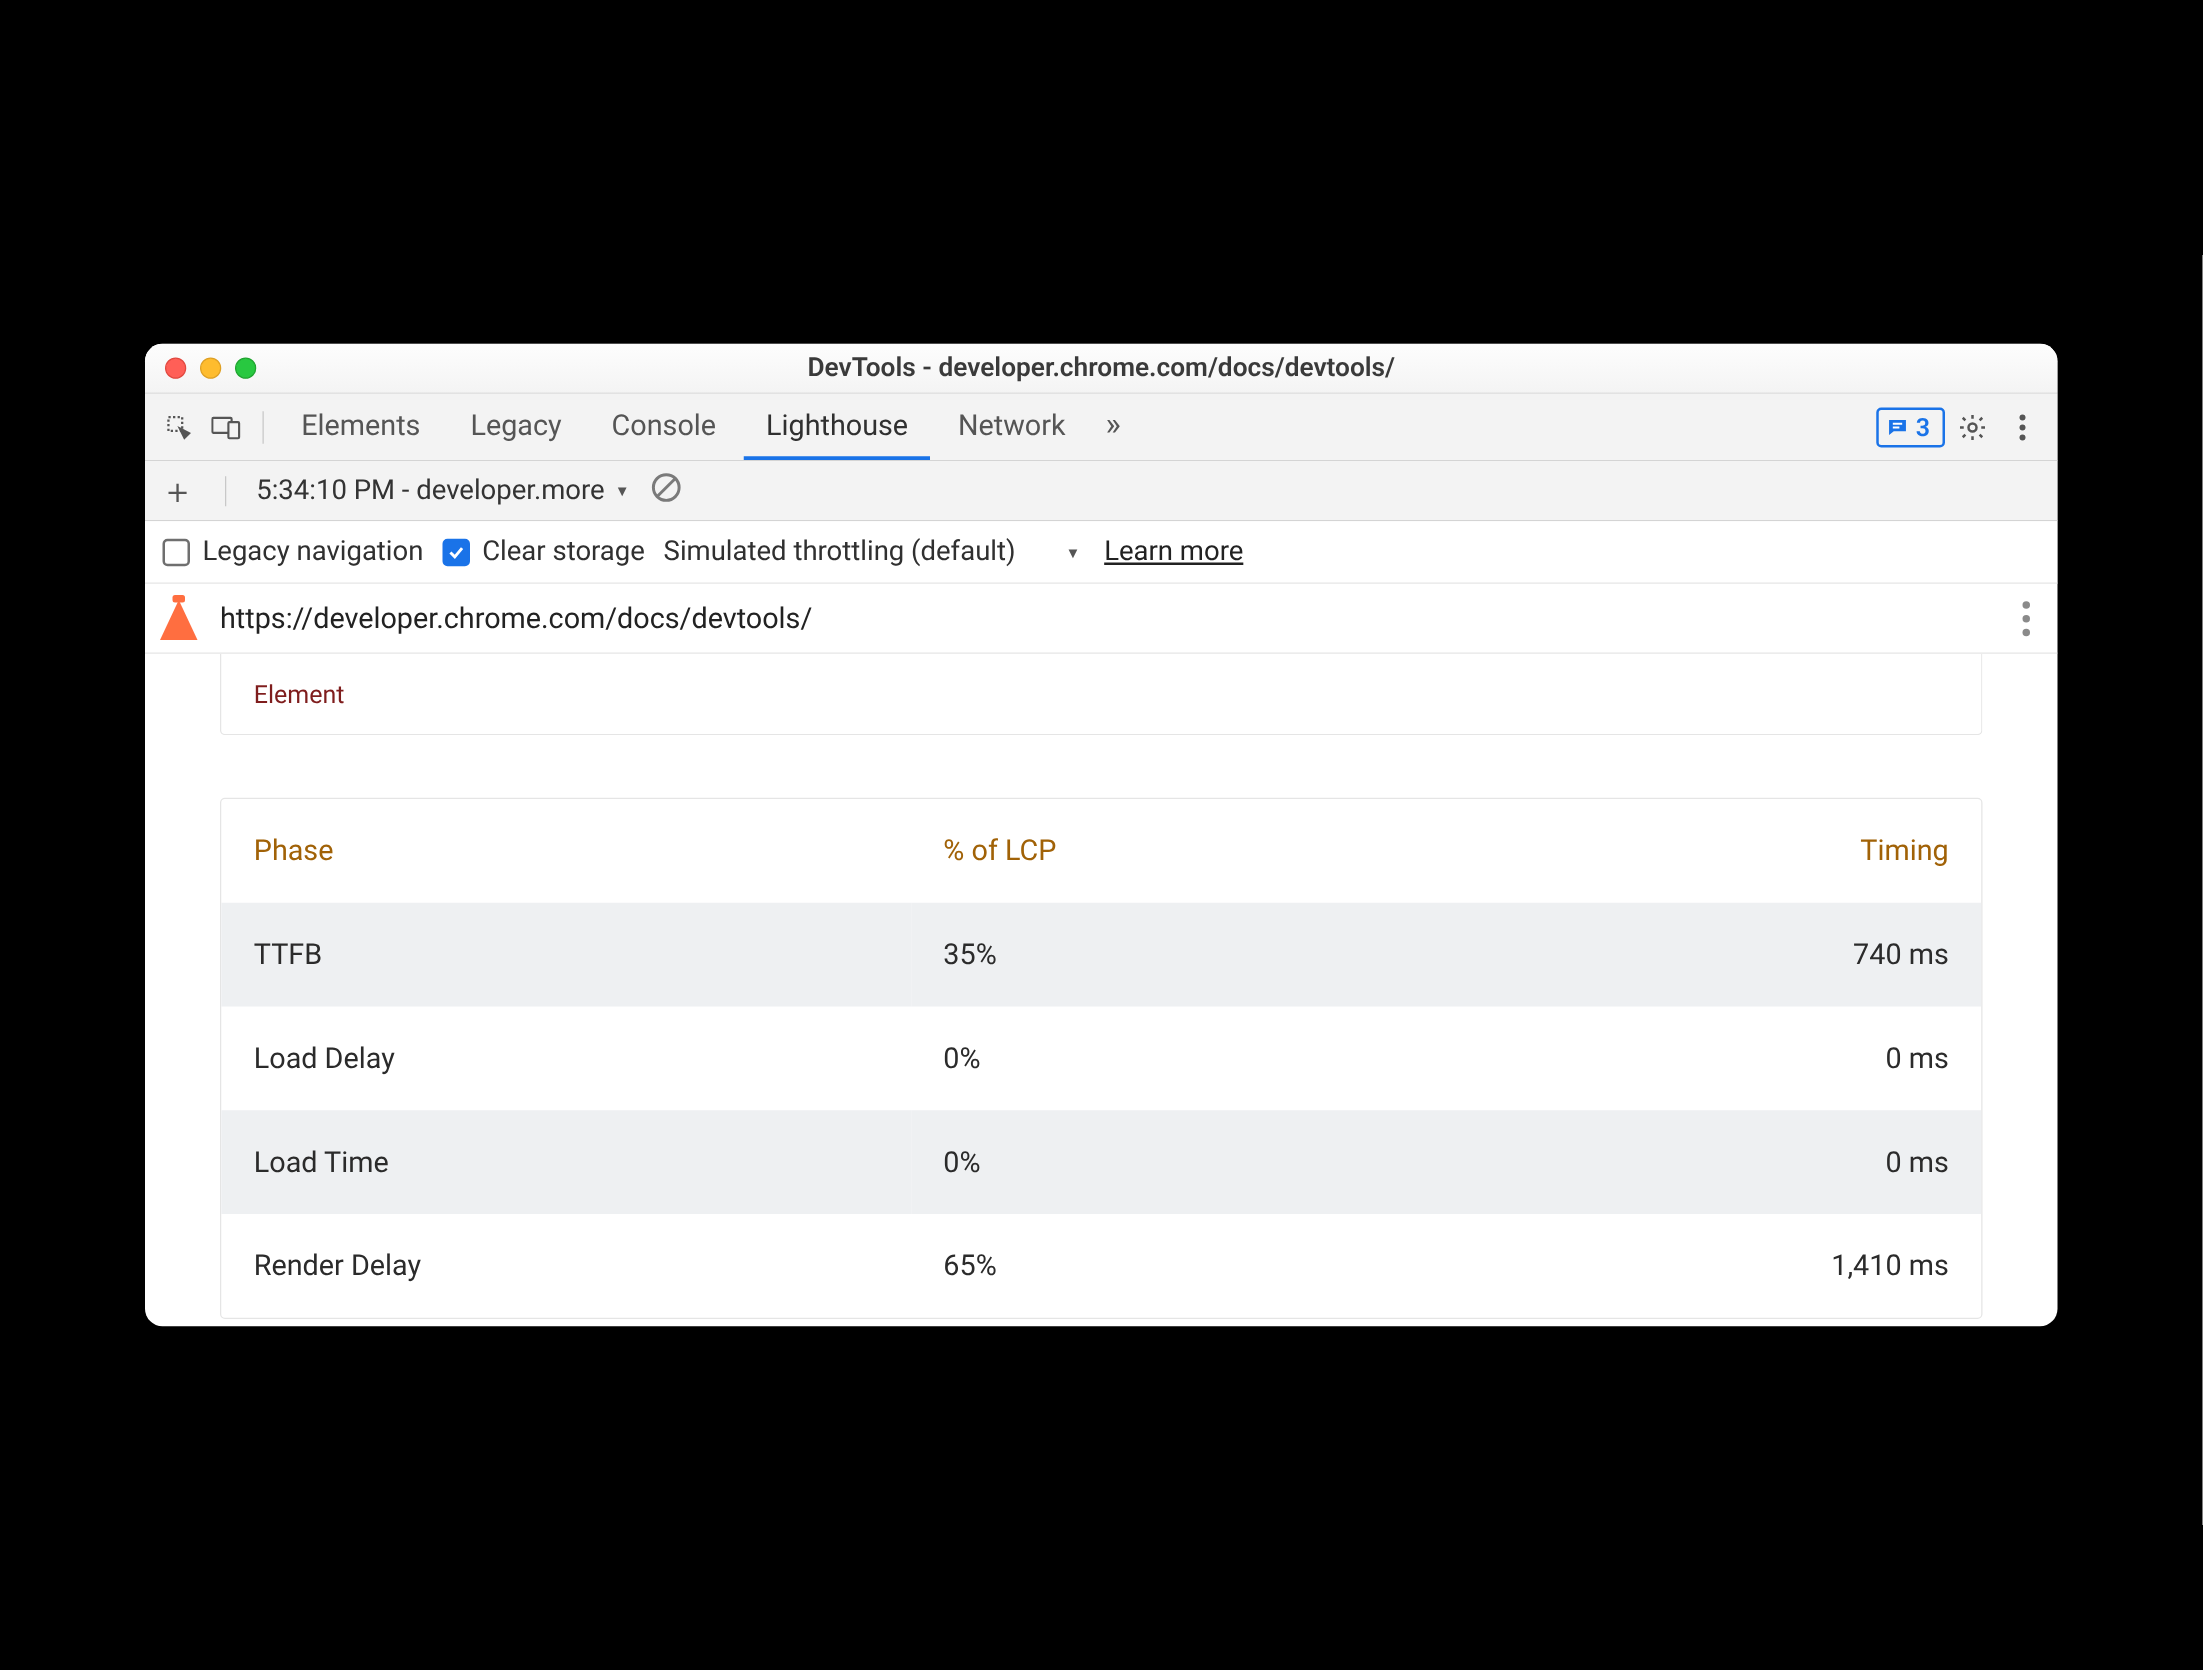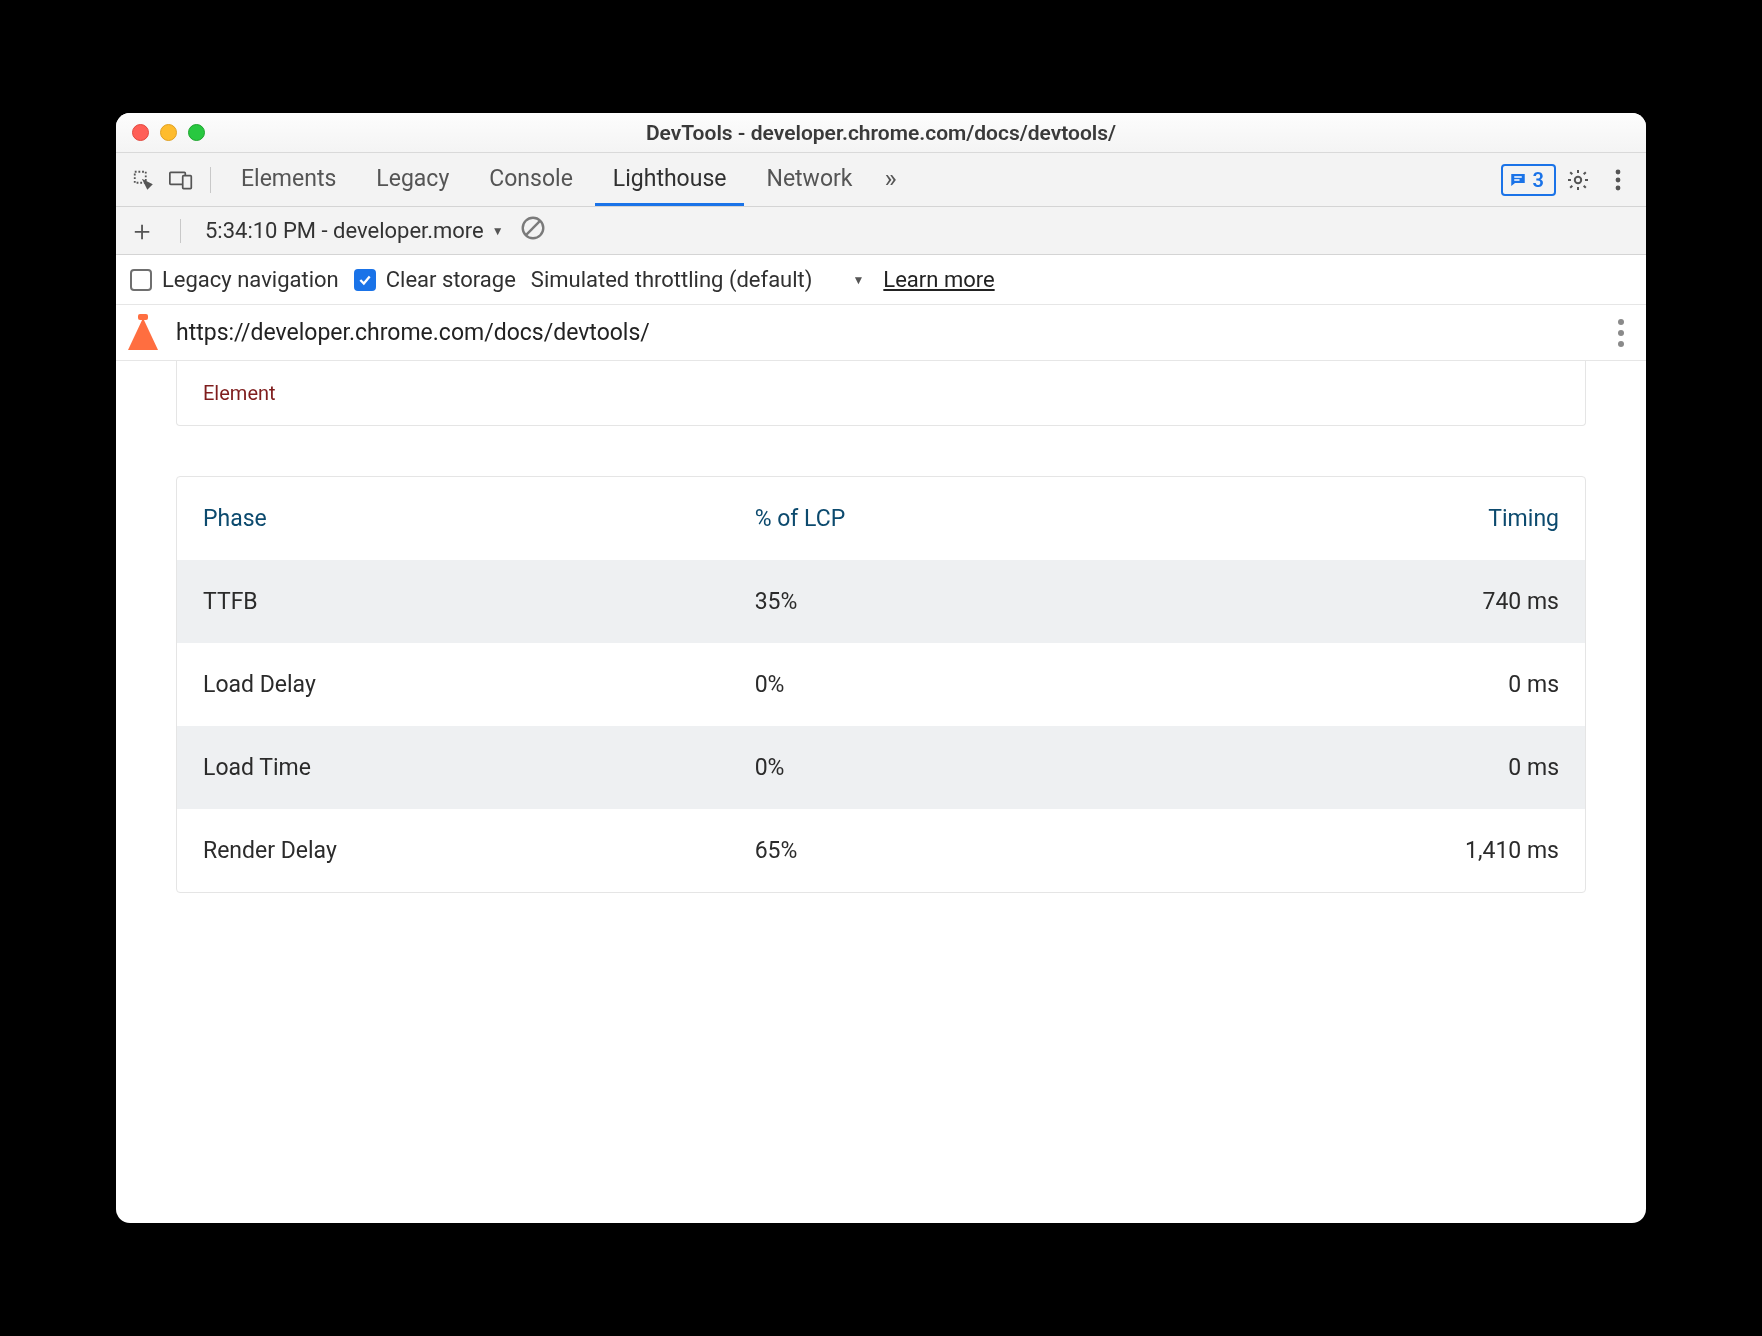--- a/index.html
+++ b/index.html
@@ -7,21 +7,21 @@
     background: #000;
     font-family: -apple-system, BlinkMacSystemFont, "Segoe UI", Roboto, Helvetica, Arial, sans-serif;
     width: 1762px;
     height: 1336px;
     display: flex;
     align-items: center;
     justify-content: center;
   }
   .window {
     width: 1530px;
-    height: 1110px;
+    height: 786px;
     background: #fff;
     border-radius: 14px;
     overflow: hidden;
     box-shadow: 0 20px 60px rgba(0,0,0,0.5);
     display: flex;
     flex-direction: column;
   }
   
   .titlebar {
     height: 40px;
@@ -154,21 +154,21 @@
   .card-header {
     padding: 20px 26px; font-size:20px; color:#7f1d1d;
   }
   .table-card {
     border:1px solid #e5e5e5; border-radius:4px; overflow:hidden;
   }
   table { width:100%; border-collapse:collapse; }
   th, td {
     padding: 28px 26px; font-size:23px; text-align:left; font-weight:400;
   }
-  th { color:#0c4a6e; }
+  th { color:#a16207; }
   th:nth-child(3), td:nth-child(3) { text-align:right; }
   tbody tr:nth-child(odd) { background:#eef0f2; }
   tbody td { color:#2b2b2b; }
 </style>
 </head>
 <body>
 
 <div class="window">
 
   <div class="titlebar">

